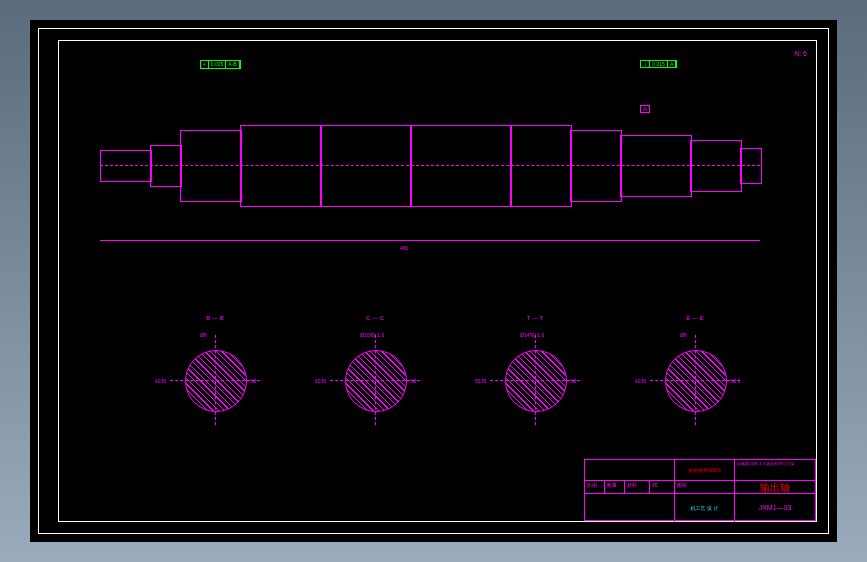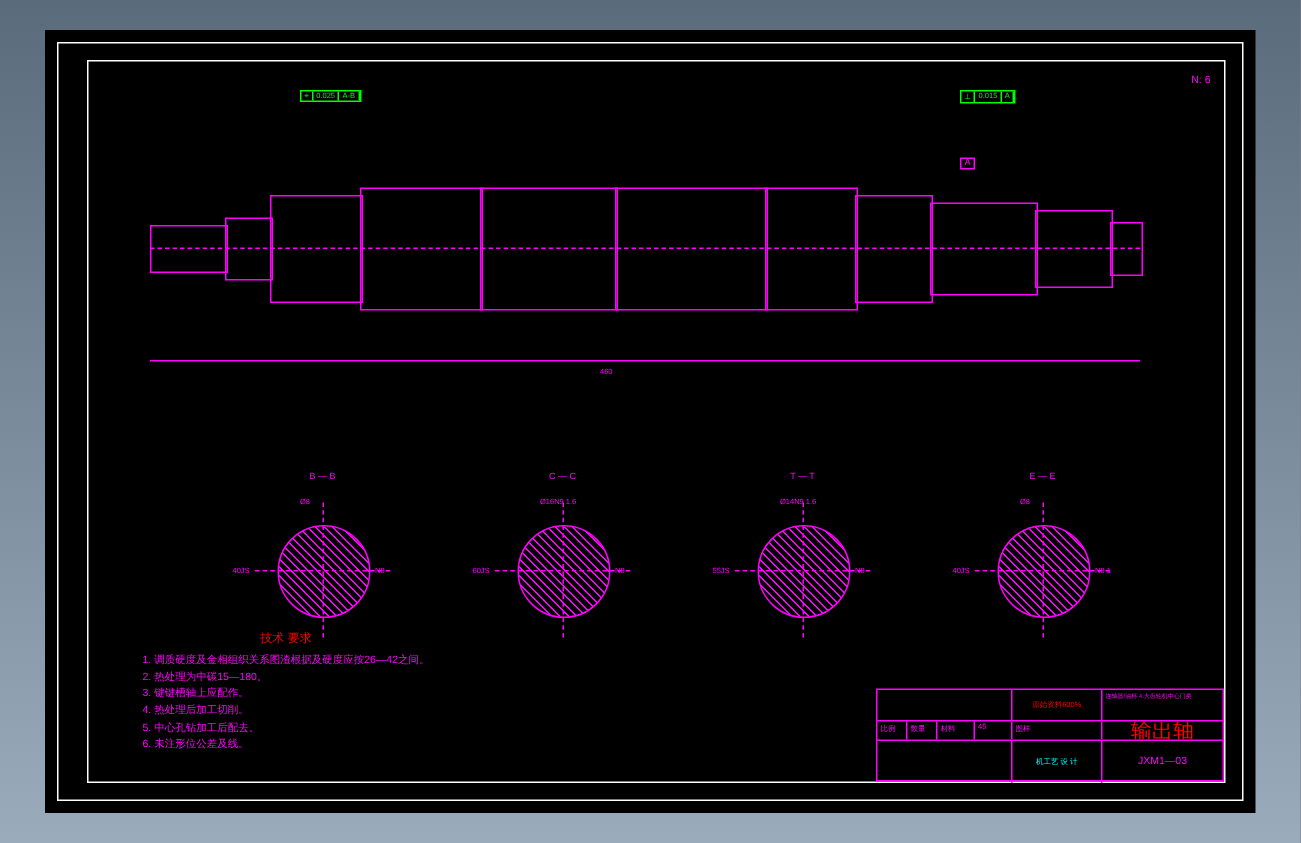--- a/index.html
+++ b/index.html
@@ -248,46 +248,35 @@
           <div class="section-label">E — E</div>
           <div class="dim-label" style="left:50px;top:22px">Ø8</div>
           <div class="section-cross-v"></div>
           <div class="section-cross-h"></div>
           <div class="section-circle"></div>
           <div class="dim-label" style="left:5px;top:68px">40JS</div>
           <div class="dim-label" style="left:100px;top:68px">N9 1</div>
         </div>
       </div>
 
-    <div class="tech-req">
-      <div class="tech-req-title">技术 要求</div>
-      <div id="tech-items">
-          <div>1. 调质硬度及金相组织关系图渣根据及硬度应按26—42之间。</div>
-          <div>2. 热处理为中碳15—180。</div>
-          <div>3. 键键槽轴上应配作。</div>
-          <div>4. 热处理后加工切削。</div>
-          <div>5. 中心孔钻加工后配去。</div>
-          <div>6. 未注形位公差及线。</div>
-        </div>
-    </div>
 
     <div class="title-block">
       <div class="tb-row" style="height:20px">
         <div class="tb-cell" style="width:90px"></div>
         <div class="tb-cell tb-red" style="width:60px;text-align:center;line-height:18px">原始资料600%</div>
         <div class="tb-cell" style="width:80px;font-size:4px">连轴器/油杯
 4.大齿轮机中心门类</div>
       </div>
       <div class="tb-row" style="height:12px">
         <div class="tb-cell" style="width:20px">比例</div>
         <div class="tb-cell" style="width:20px">数量</div>
         <div class="tb-cell" style="width:25px">材料</div>
         <div class="tb-cell" style="width:25px">45</div>
         <div class="tb-cell" style="width:60px">图样</div>
-        <div class="tb-cell tb-red" style="width:80px;text-align:center;font-size:14px;line-height:11px">输出轴</div>
+        <div class="tb-cell tb-red" style="width:80px;text-align:center;font-size:10px;line-height:11px">输出轴</div>
       </div>
       <div class="tb-row" style="height:28px;border-bottom:none">
         <div class="tb-cell" style="width:90px"></div>
         <div class="tb-cell tb-cyan" style="width:60px;line-height:26px;text-align:center">机工艺 设 计</div>
         <div class="tb-cell" style="width:80px;line-height:26px;text-align:center;font-size:7px">JXM1—03</div>
       </div>
     </div>
 
   </div>
 </div>

